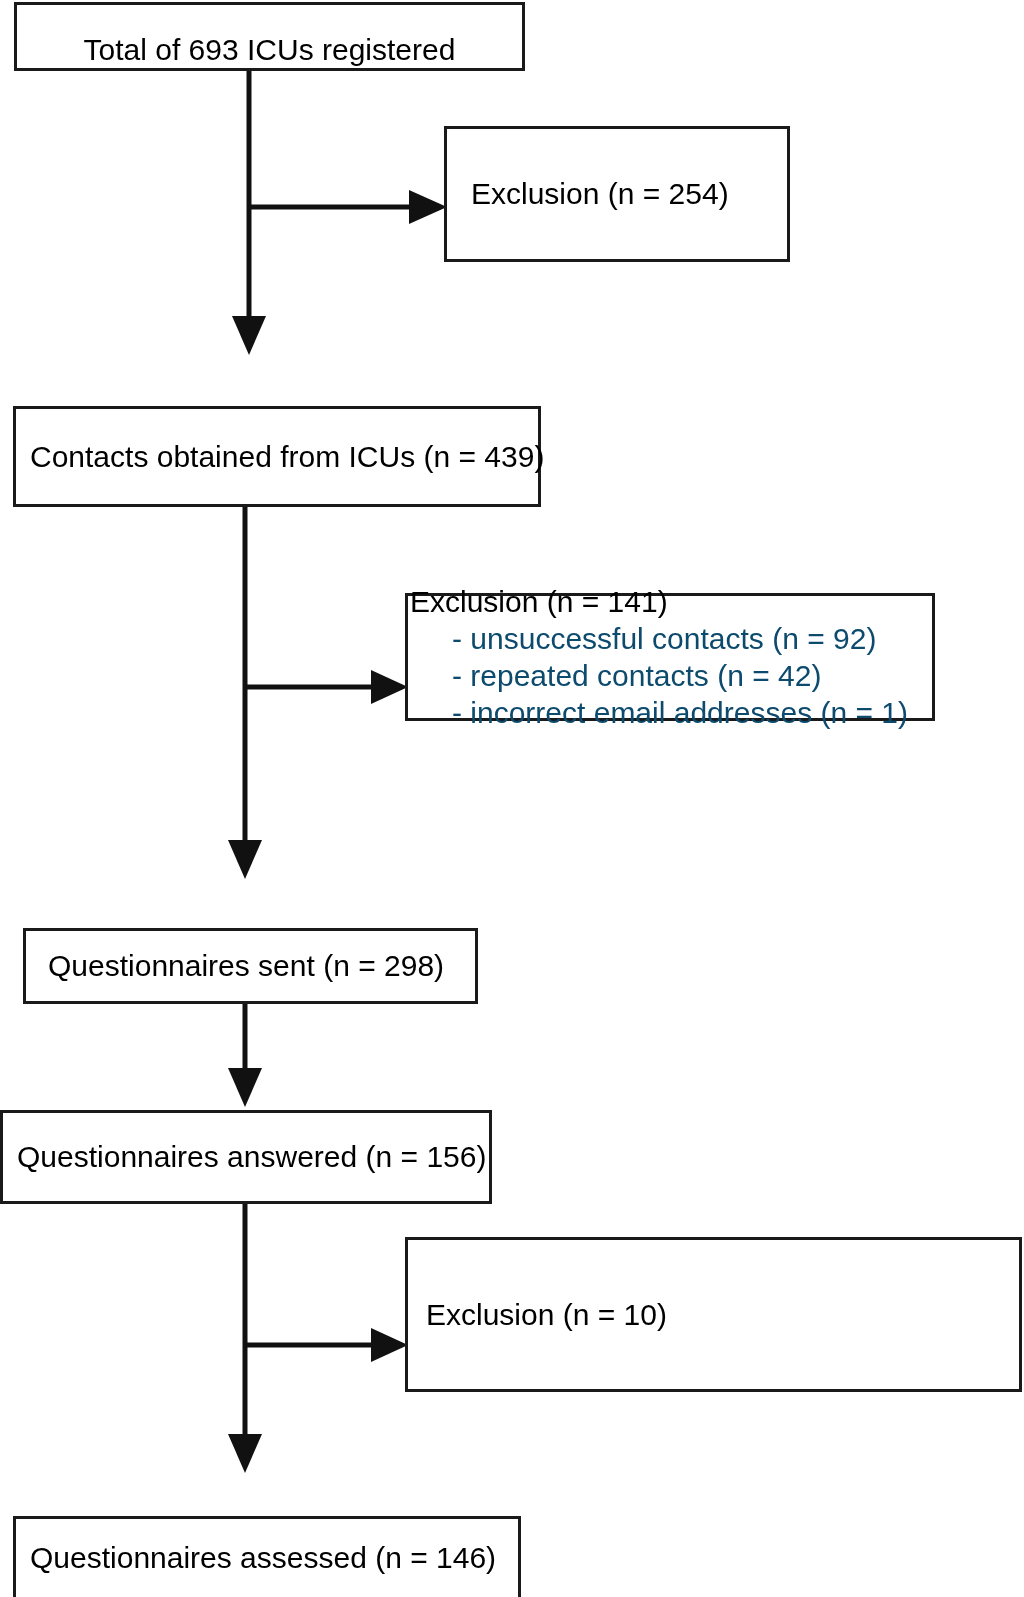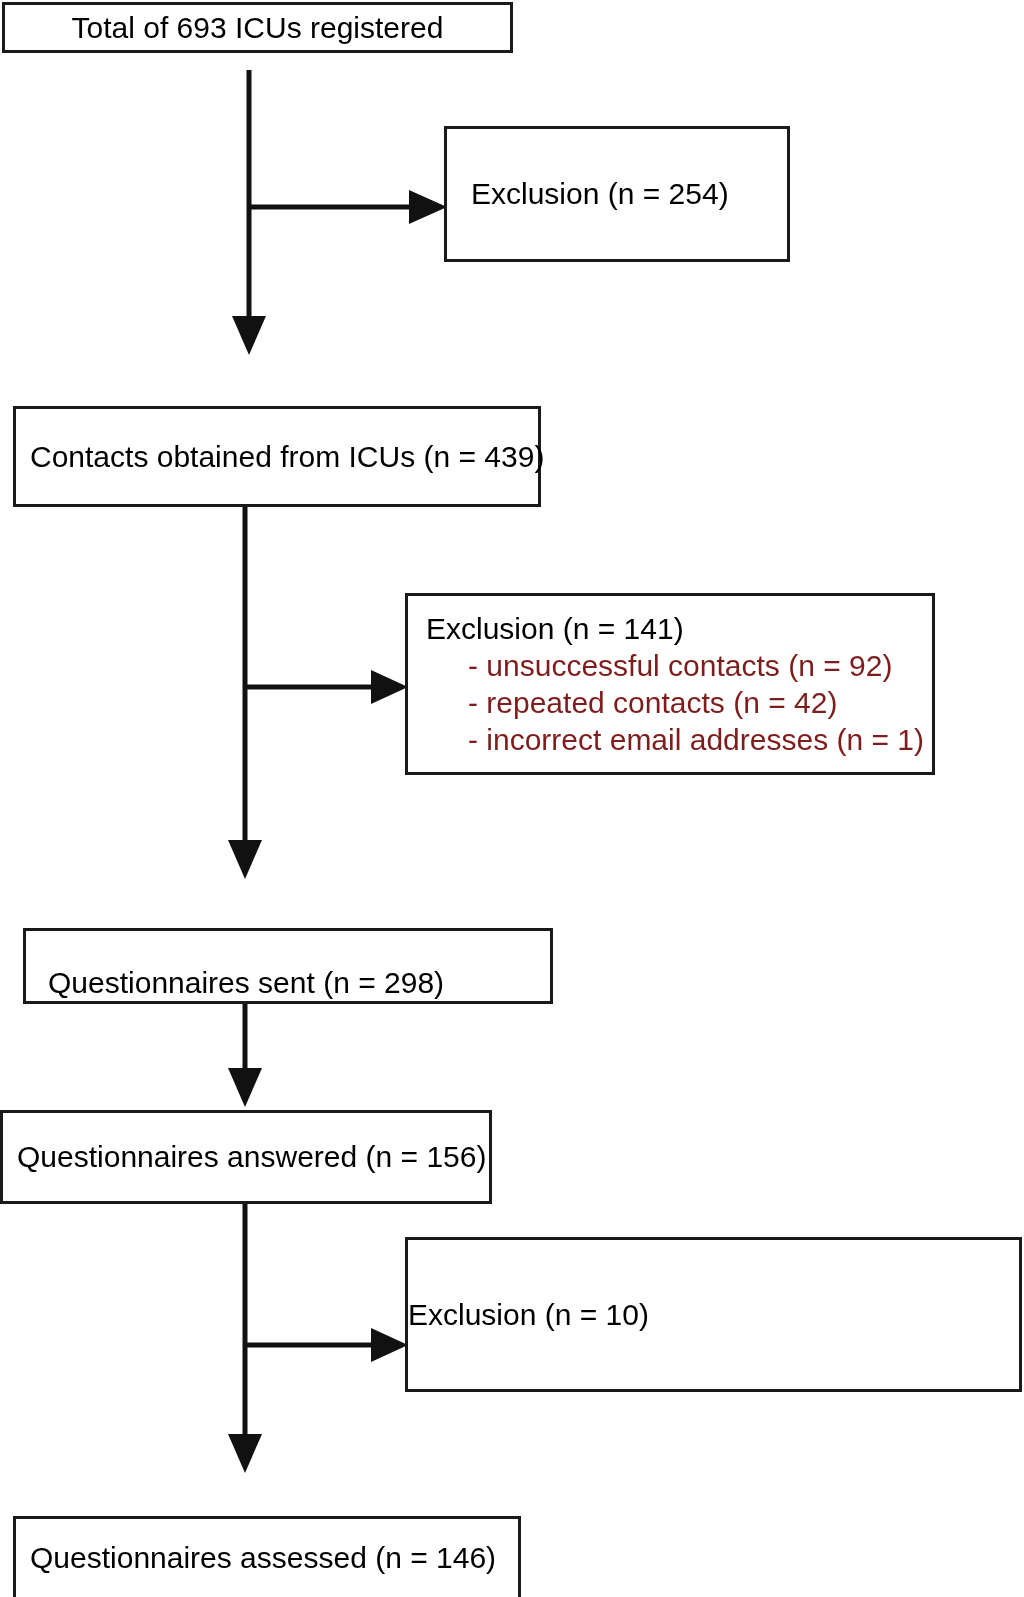--- a/index.html
+++ b/index.html
@@ -34,21 +34,21 @@
   .node-text.centered {
     text-align: center;
   }
   .node-text.left {
     text-align: left;
   }
   .sub-line {
     font-size: 30px;
     line-height: 1.24;
     white-space: pre;
-    color: #7f1d1d;
+    color: #0c4a6e;
   }
   .connector-svg {
     position: absolute;
     left: 0;
     top: 0;
     width: 1024px;
     height: 1597px;
     pointer-events: none;
   }
   .conn-line {
@@ -97,48 +97,48 @@
       <line class="conn-line" x1="245" y1="1188" x2="245" y2="1450"></line>
       <polygon class="conn-head" points="245,1473 228,1434 262,1434"></polygon>
     </g>
 
     <g>
       <line class="conn-line" x1="245" y1="1345" x2="386" y2="1345"></line>
       <polygon class="conn-head" points="408,1345 371,1328 371,1362"></polygon>
     </g>
   </svg>
 
-  <div class="node-box" style="left:2px; top:2px; width:511px; height:51px;">
+  <div class="node-box" style="left:14px; top:2px; width:511px; height:69px;justify-content:flex-end;">
     <div class="node-text centered">Total of 693 ICUs registered</div>
   </div>
 
   <div class="node-box" style="left:444px; top:126px; width:346px; height:136px; padding-left:24px;">
     <div class="node-text left">Exclusion (n = 254)</div>
   </div>
 
   <div class="node-box" style="left:13px; top:406px; width:528px; height:101px; padding-left:14px;">
     <div class="node-text left">Contacts obtained from ICUs (n = 439)</div>
   </div>
 
-  <div class="node-box" style="left:405px; top:593px; width:530px; height:182px; padding-left:18px;">
+  <div class="node-box" style="left:405px; top:593px; width:530px; height:128px; padding-left:2px;">
     <div class="node-text left">Exclusion (n = 141)</div>
     <div class="sub-line" style="padding-left:42px;">- unsuccessful contacts (n = 92)</div>
     <div class="sub-line" style="padding-left:42px;">- repeated contacts (n = 42)</div>
     <div class="sub-line" style="padding-left:42px;">- incorrect email addresses (n = 1)</div>
   </div>
 
-  <div class="node-box" style="left:23px; top:928px; width:530px; height:76px; padding-left:22px;justify-content:flex-end;">
+  <div class="node-box" style="left:23px; top:928px; width:455px; height:76px; padding-left:22px;">
     <div class="node-text left">Questionnaires sent (n = 298)</div>
   </div>
 
   <div class="node-box" style="left:0px; top:1110px; width:492px; height:94px; padding-left:14px;">
     <div class="node-text left">Questionnaires answered (n = 156)</div>
   </div>
 
-  <div class="node-box" style="left:405px; top:1237px; width:617px; height:155px; ">
+  <div class="node-box" style="left:405px; top:1237px; width:617px; height:155px; padding-left:18px;">
     <div class="node-text left">Exclusion (n = 10)</div>
   </div>
 
   <div class="node-box" style="left:13px; top:1516px; width:508px; height:84px; padding-left:14px;">
     <div class="node-text left">Questionnaires assessed (n = 146)</div>
   </div>
 
 </div>
 
 </body></html>

